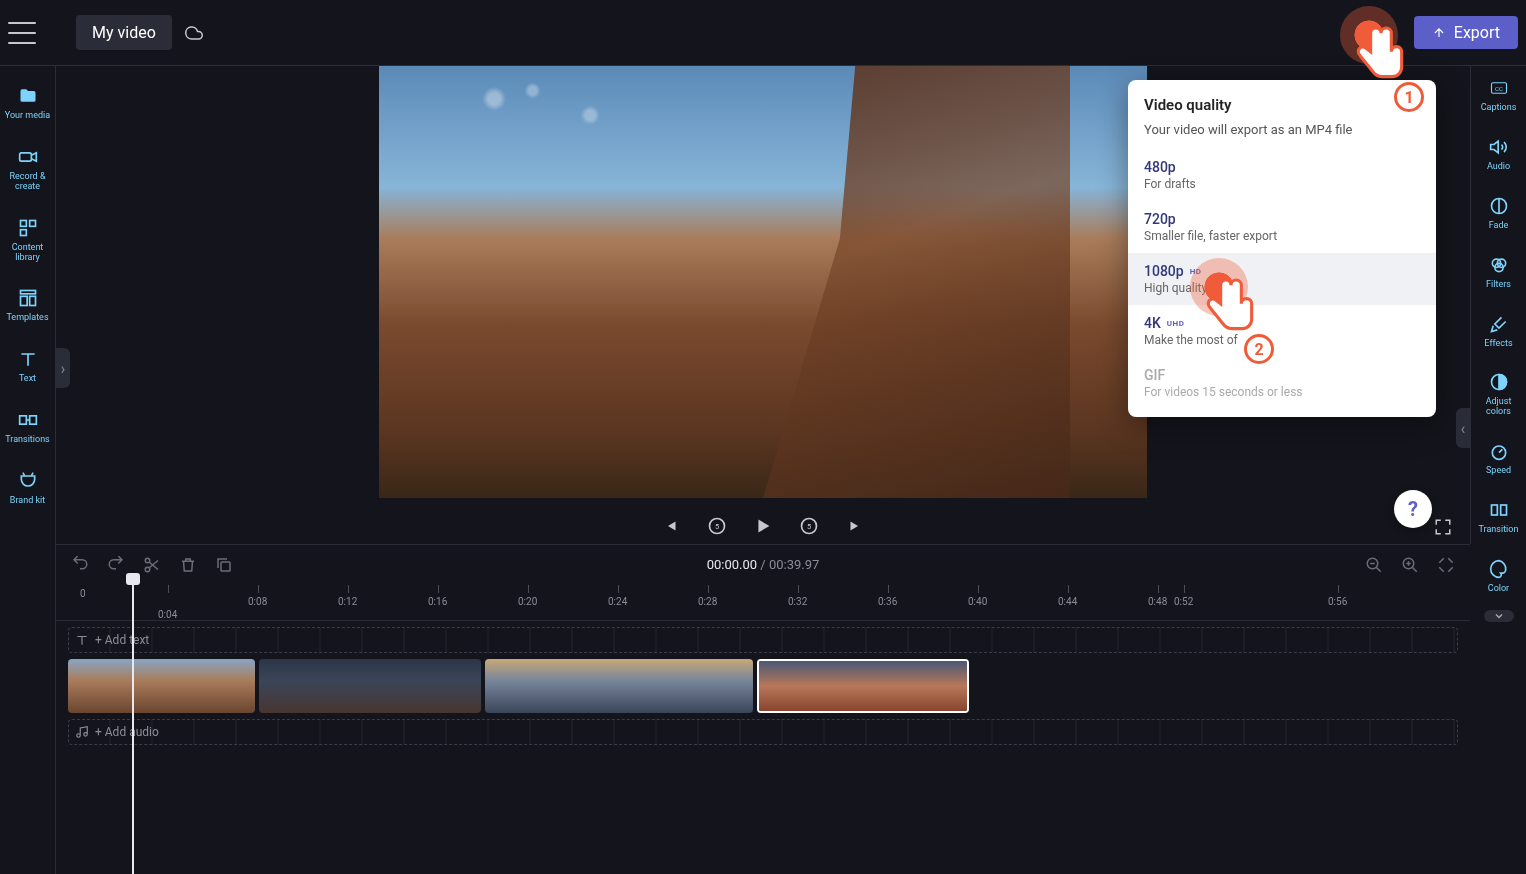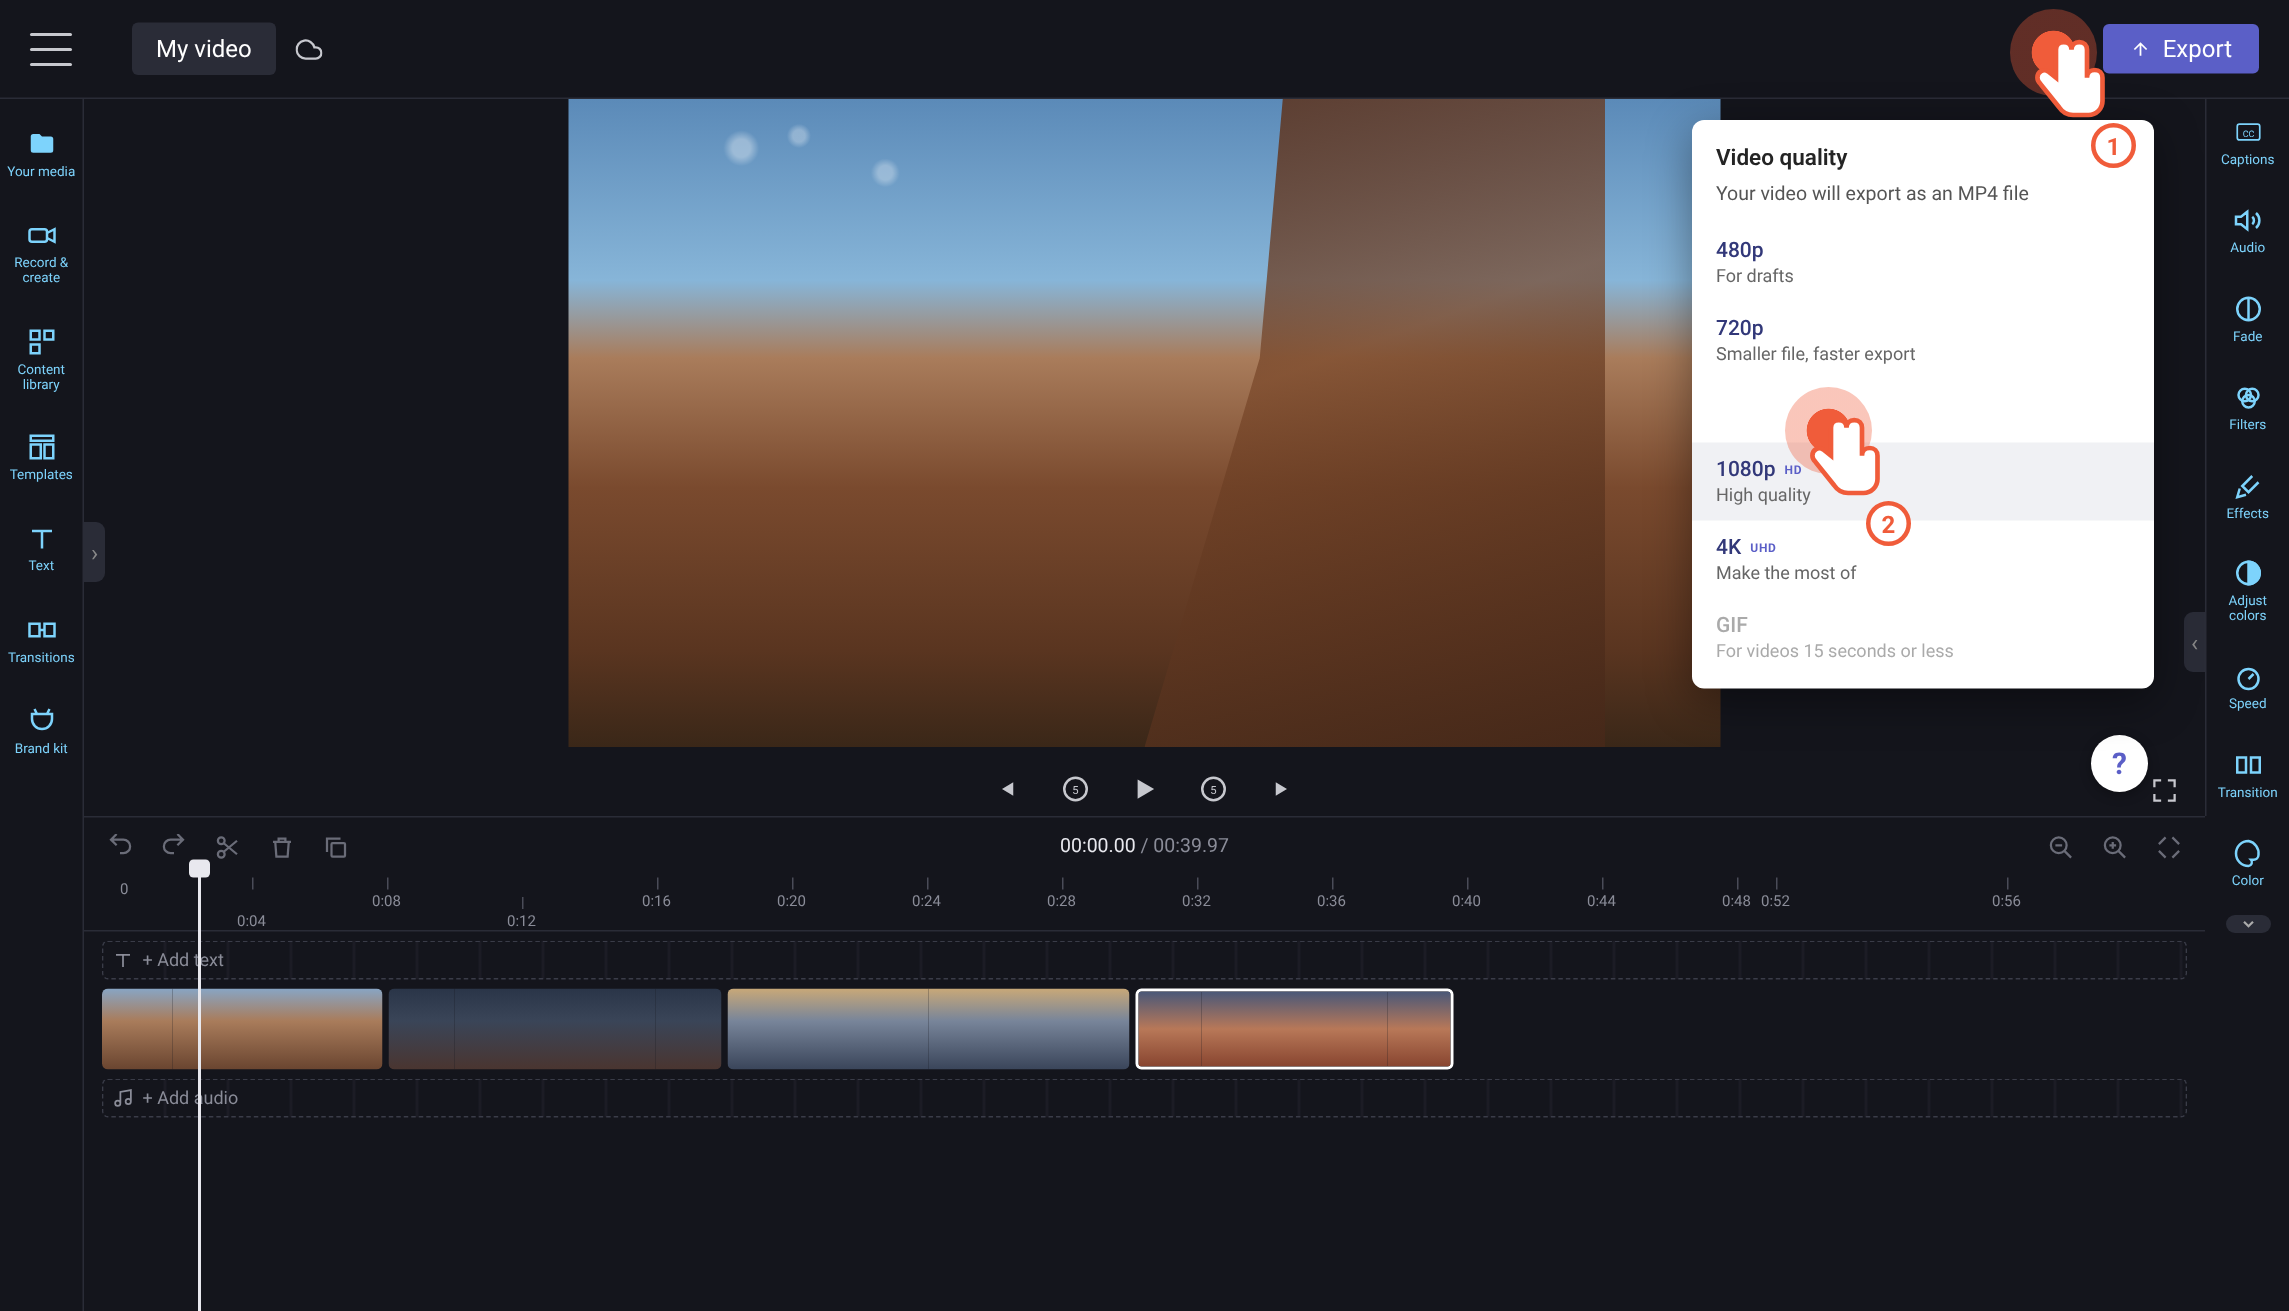--- a/index.html
+++ b/index.html
@@ -1,19 +1,19 @@
 <!DOCTYPE html>
 <html><head>
 <meta charset="utf-8">
 <style>
 * { margin: 0; padding: 0; box-sizing: border-box; font-family: -apple-system, BlinkMacSystemFont, 'Segoe UI', Roboto, sans-serif; }
 body { background: #14151c; color: #fff; width: 1526px; height: 874px; overflow: hidden; position: relative; }
 
 
-.topbar { height: 66px; display: flex; align-items: center; padding: 0 20px; border-bottom: 1px solid #2a2c37; }
+.topbar { height: 66px; display: flex; align-items: center; padding: 0 8px; border-bottom: 1px solid #2a2c37; }
 .hamburger { width: 28px; height: 22px; display:flex; flex-direction:column; justify-content:space-between; cursor:pointer; margin-right: 40px; }
 .hamburger span { height: 2px; background: #c7c8ce; border-radius:1px; }
 .video-title { background: #2a2c37; padding: 8px 16px; border-radius: 4px; margin-right: 12px; }
 .cloud-sync { width:20px; height:20px; color:#c7c8ce; display:flex; align-items:center; justify-content:center; }
 .spacer { flex:1; }
 .export-btn { background: #5b5fc7; padding: 7px 18px; border-radius: 4px; display:flex; align-items:center; gap:8px; cursor:pointer; position:relative; z-index:5; }
 
 
 .left-sidebar { position:absolute; left:0; top:66px; bottom:0; width:56px; border-right:1px solid #2a2c37; display:flex; flex-direction:column; align-items:center; padding-top:12px; gap:12px; }
 .sb-item { display:flex; flex-direction:column; align-items:center; gap:3px; padding:6px 2px; cursor:pointer; color:#7dd3fc; width:100%; }
@@ -35,21 +35,21 @@
 .player-controls { display:flex; align-items:center; gap:22px; margin-top:16px; }
 .pc-btn { color:#c7c8ce; cursor:pointer; display:flex; align-items:center; justify-content:center; width:24px; height:24px; }
 .play svg { width:22px; height:22px; }
 .fullscreen { position:absolute; right:18px; top:452px; color:#c7c8ce; cursor:pointer; }
 
 
 .export-popover { position:absolute; top:80px; right:90px; width:308px; background:#fff; color:#242424; border-radius:8px; box-shadow:0 8px 30px rgba(0,0,0,0.4); padding:16px 0 8px; z-index:10; }
 .export-popover h3 { font-size:15px; font-weight:600; padding:0 16px 8px; }
 .export-popover .sub { font-size:13px; color:#555; padding:0 16px 12px; }
 .q-opt { padding:10px 16px; cursor:pointer; }
-.q-opt:hover, .q-opt.hovered { background:#f0f1f4;margin-top:42px; }
+.q-opt:hover, .q-opt.hovered { background:#f0f1f4; }
 .q-opt .q-t { font-size:14px; color:#323879; font-weight:500; display:flex; align-items:center; gap:6px; }
 .q-opt .q-d { font-size:12px; color:#666; margin-top:2px; }
 .q-opt.disabled .q-t, .q-opt.disabled .q-d { color:#aaa; }
 .badge { font-size:8px; font-weight:700; color:#5b5fc7; letter-spacing:0.5px; }
 
 
 .anno { position:absolute; z-index:20; pointer-events:none; }
 .anno-circle { width:58px; height:58px; border-radius:50%; background: radial-gradient(circle, #f05c3a 0%, #f05c3a 35%, rgba(240,92,58,0.35) 36%, rgba(240,92,58,0.35) 100%); }
 .anno-hand { width:54px; height:62px; fill:#fff; stroke:#f05c3a; stroke-width:3; position:absolute; top:20px; left:14px; }
 .anno-num { position:absolute; width:30px; height:30px; border-radius:50%; border:3px solid #f05c3a; background:#fff; color:#f05c3a; font-weight:700; font-size:16px; display:flex; align-items:center; justify-content:center; }
@@ -415,21 +415,21 @@
         <span class="lab" style="margin-left:2px">0</span>
       </div>
   <div class="ruler-mark" style="left: 112px; justify-content: space-between;">
         <div class="tick"></div>
         <div class="lab">0:04</div>
       </div>
       <div class="ruler-mark" style="left: 202px;">
         <div class="tick"></div>
         <div class="lab">0:08</div>
       </div>
-      <div class="ruler-mark" style="left: 292px; justify-content: flex-end;">
+      <div class="ruler-mark" style="left: 292px;">
         <div class="tick"></div>
         <div class="lab">0:12</div>
       </div>
       <div class="ruler-mark" style="left: 382px;">
         <div class="tick"></div>
         <div class="lab">0:16</div>
       </div>
       <div class="ruler-mark" style="left: 472px;">
         <div class="tick"></div>
         <div class="lab">0:20</div>

